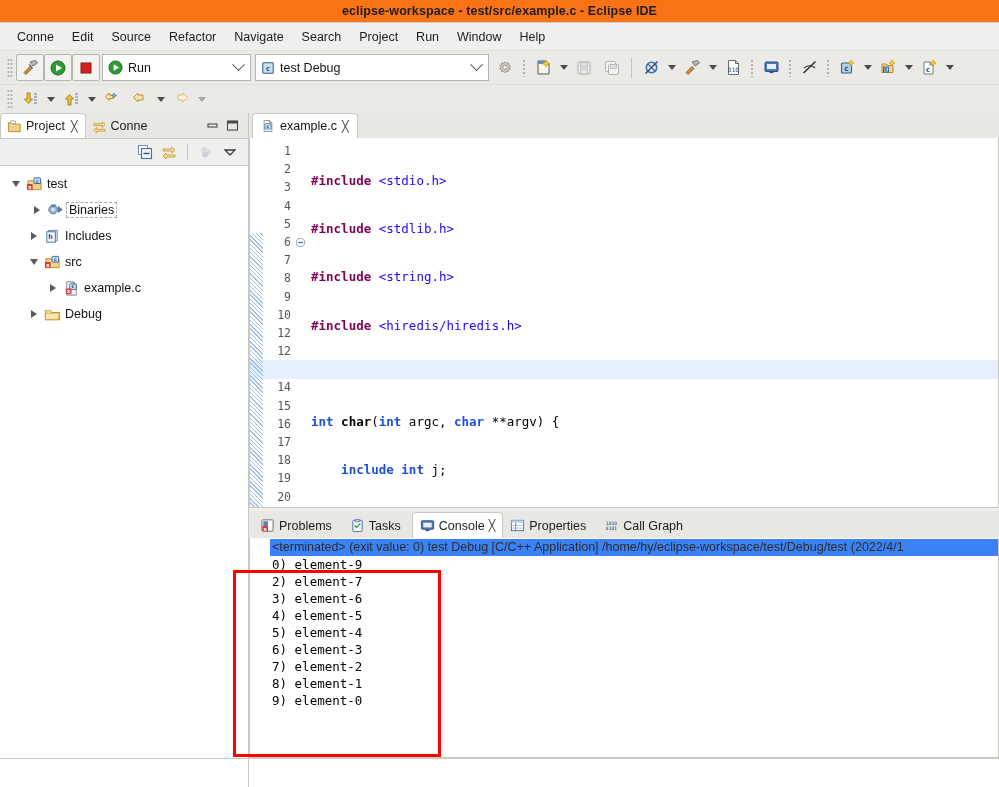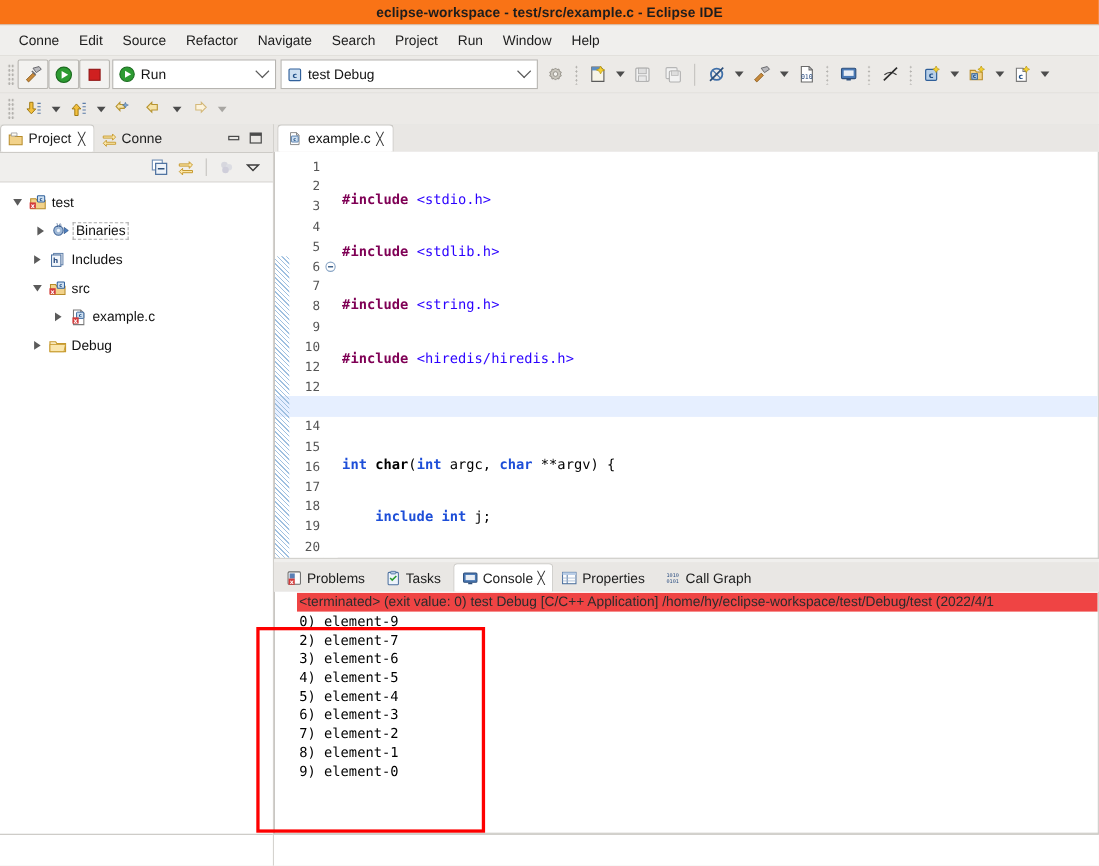--- a/index.html
+++ b/index.html
@@ -362,21 +362,21 @@
     font-family: "DejaVu Sans Mono", monospace;
     font-size: 12.5px;
     color: #000;
     overflow: hidden;
     padding-top: 1px;
   }
   .con-head {
     font-family: "Liberation Sans", sans-serif;
     font-size: 12.5px;
     color: #2c2c2c;
-    background: #ef4444;
+    background: #3b82f6;
     height: 17px;
     line-height: 17px;
     white-space: nowrap;
     padding-left: 2px;
   }
   .con-line { height: 17px; line-height: 17px; padding-left: 2px; white-space: pre; }
 
   .redbox {
     position: absolute;
     border: 3px solid #fe0000;

